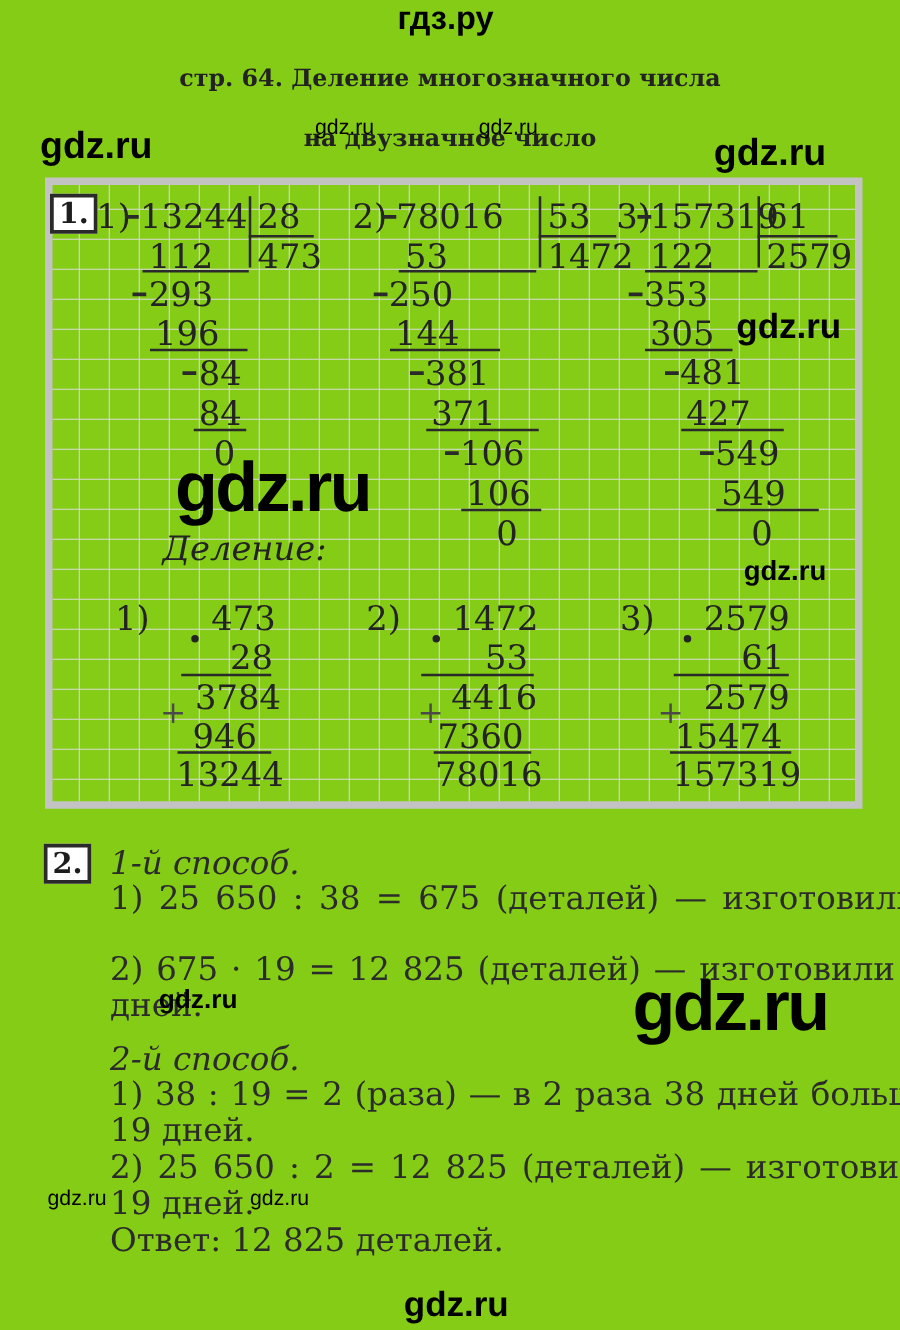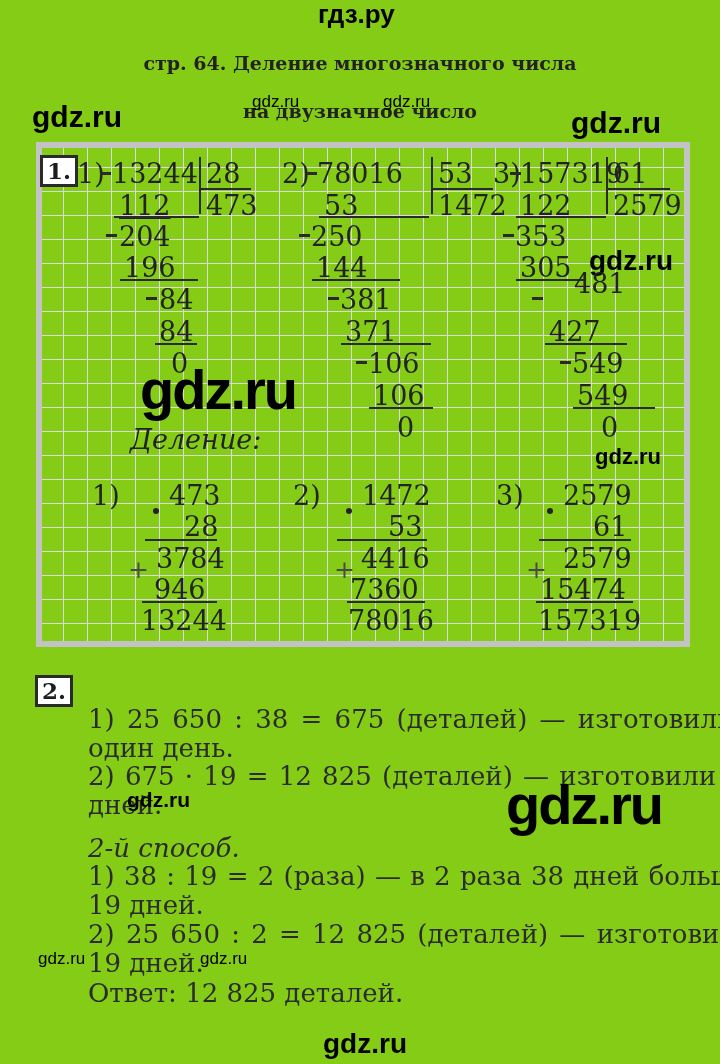--- a/index.html
+++ b/index.html
@@ -54,24 +54,24 @@
 
   <div class="tasknum" style="left:40px;top:155px;">1.</div>
 
   <div class="num" style="left:77px;top:160px;">1)</div>
   <div class="mbar" style="left:100px;top:172px;"></div>
   <div class="num" style="left:112px;top:160px;">13244</div>
   <div class="vbar" style="left:199px;top:157px;height:57px;"></div>
   <div class="num" style="left:206px;top:160px;">28</div>
   <div class="uline" style="left:199px;top:188px;width:52px;"></div>
   <div class="num" style="left:206px;top:192px;">473</div>
-  <div class="num" style="left:119px;top:192px;text-decoration:underline;">112</div>
+  <div class="num" style="left:119px;top:192px;">112</div>
   <div class="uline" style="left:114px;top:216px;width:85px;"></div>
   <div class="mbar" style="left:106px;top:234px;"></div>
-  <div class="num" style="left:119px;top:223px;">204</div>
+  <div class="num" style="left:119px;top:223px;">293</div>
   <div class="num" style="left:124px;top:254px;">196</div>
   <div class="uline" style="left:120px;top:279px;width:78px;"></div>
   <div class="mbar" style="left:146px;top:297px;"></div>
   <div class="num" style="left:159px;top:286px;">84</div>
   <div class="num" style="left:159px;top:318px;">84</div>
   <div class="uline" style="left:155px;top:343px;width:42px;"></div>
   <div class="num" style="left:171px;top:350px;">0</div>
 
   <div class="num" style="left:282px;top:160px;">2)</div>
   <div class="mbar" style="left:306px;top:172px;"></div>
@@ -104,21 +104,21 @@
   <div class="uline" style="left:606px;top:188px;width:64px;"></div>
   <div class="num" style="left:613px;top:192px;">2579</div>
   <div class="num" style="left:520px;top:192px;">122</div>
   <div class="uline" style="left:516px;top:216px;width:90px;"></div>
   <div class="mbar" style="left:503px;top:234px;"></div>
   <div class="num" style="left:515px;top:223px;">353</div>
   <div class="num" style="left:520px;top:254px;">305</div>
   <div class="uline" style="left:516px;top:279px;width:70px;"></div>
   <div class="wm" style="left:589px;top:247px;font-size:28px;">gdz.ru</div>
   <div class="mbar" style="left:532px;top:297px;"></div>
-  <div class="num" style="left:544px;top:270px;margin-left:30px;">481</div>
+  <div class="num" style="left:544px;top:285px;">481</div>
   <div class="num" style="left:549px;top:318px;">427</div>
   <div class="uline" style="left:545px;top:343px;width:82px;"></div>
   <div class="mbar" style="left:560px;top:361px;"></div>
   <div class="num" style="left:572px;top:350px;">549</div>
   <div class="num" style="left:577px;top:382px;">549</div>
   <div class="uline" style="left:573px;top:407px;width:82px;"></div>
   <div class="num" style="left:601px;top:414px;">0</div>
 
   <div class="wm" style="left:140px;top:362px;font-size:56px;letter-spacing:-2px;">gdz.ru</div>
   <div class="num itl" style="left:130px;top:426px;font-size:27px;">Деление:</div>
@@ -151,22 +151,22 @@
   <div class="dot" style="left:547px;top:508px;"></div>
   <div class="num" style="left:593px;top:513px;">61</div>
   <div class="uline" style="left:539px;top:539px;width:92px;"></div>
   <div class="num" style="left:563px;top:545px;">2579</div>
   <div class="plus" style="left:526px;top:557px;">+</div>
   <div class="num" style="left:540px;top:576px;">15474</div>
   <div class="uline" style="left:536px;top:601px;width:97px;"></div>
   <div class="num" style="left:538px;top:607px;">157319</div>
 
   <div class="tasknum" style="left:35px;top:675px;">2.</div>
+  <div class="txt itl" style="left:88px;top:677px;">1-й способ.</div>
   <div class="txt just" style="left:88px;top:705px;">1) 25 650 : 38 = 675 (деталей) — изготовили за</div>
-  <div class="txt" style="left:88px;top:734px;">один день.</div>
   <div class="txt" style="left:88px;top:762px;word-spacing:2px;">2) 675 · 19 = 12 825 (деталей) — изготовили за 19</div>
   <div class="txt" style="left:88px;top:791px;">дней.</div>
   <div class="wm" style="left:127px;top:789px;font-size:21px;">gdz.ru</div>
   <div class="wm" style="left:506px;top:777px;font-size:56px;letter-spacing:-2px;">gdz.ru</div>
   <div class="txt itl" style="left:88px;top:834px;">2-й способ.</div>
   <div class="txt" style="left:88px;top:862px;word-spacing:1px;">1) 38 : 19 = 2 (раза) — в 2 раза 38 дней больше, чем</div>
   <div class="txt" style="left:88px;top:891px;">19 дней.</div>
   <div class="txt" style="left:88px;top:920px;word-spacing:3px;">2) 25 650 : 2 = 12 825 (деталей) — изготовили за</div>
   <div class="wm light" style="left:38px;top:950px;font-size:17px;">gdz.ru</div>
   <div class="txt" style="left:88px;top:949px;">19 дней.</div>

